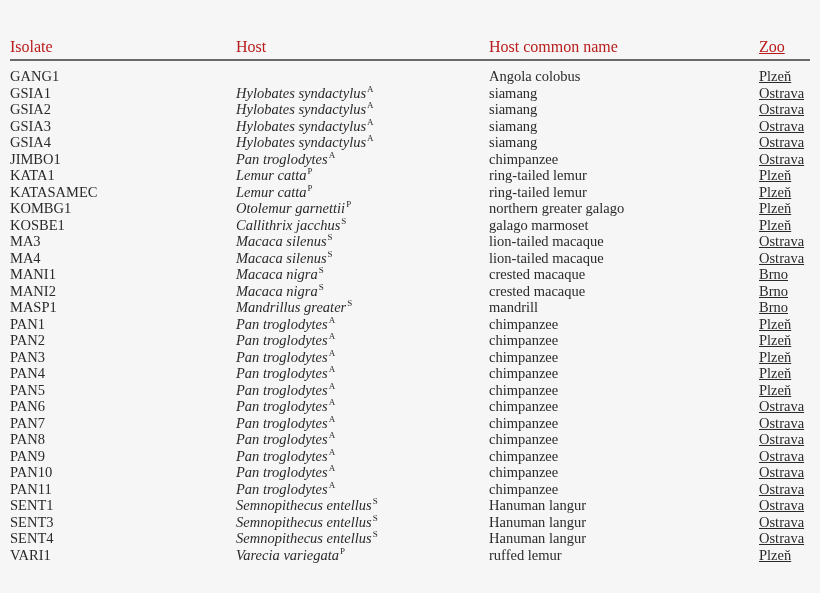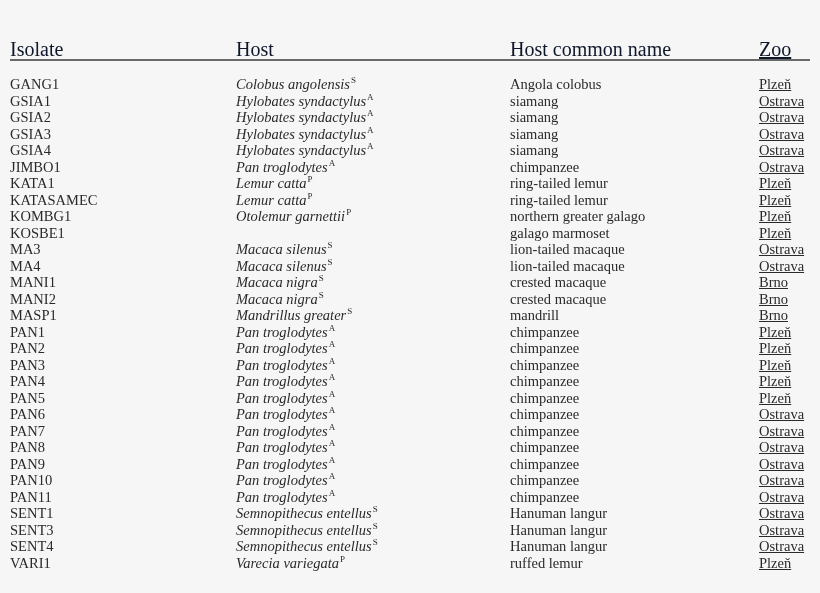--- a/index.html
+++ b/index.html
@@ -17,52 +17,51 @@
     }
     .table-wrap {
       position: absolute;
       left: 10px;
       top: 37px;
       width: 800px;
     }
     .header-row {
       position: relative;
       height: 20px;
-      font-size: 20px;
-      color: #0f172a;
+      font-size: 16px;
+      color: #b91c1c;
     }
     .rule {
       position: absolute;
       left: 0;
       top: 22px;
       width: 800px;
       height: 2px;
       background: #6a6a6a;
     }
     .body-rows {
       position: absolute;
       left: 0;
       top: 31px;
       width: 800px;
-      margin-top: 8px;
     }
     .row {
       position: relative;
       height: 16.5px;
       line-height: 16.5px;
       font-size: 14.5px;
     }
     .cell {
       position: absolute;
       top: 0;
       white-space: nowrap;
     }
     .c-isolate { left: 0; }
     .c-host { left: 226px; font-style: italic; }
-    .c-common { left: 500px; }
+    .c-common { left: 479px; }
     .c-zoo { left: 749px; text-decoration: underline; }
     .header-row .cell { top: 1px; }
     sup {
       font-size: 9px;
       font-style: normal;
       vertical-align: 0;
       position: relative;
       top: -6px;
       margin-left: 1px;
     }
@@ -74,21 +73,20 @@
   <div class="header-row">
     <span class="cell c-isolate">Isolate</span>
     <span class="cell c-host" style="font-style:normal">Host</span>
     <span class="cell c-common">Host common name</span>
     <span class="cell c-zoo">Zoo</span>
   </div>
   <div class="rule"></div>
   <div class="body-rows" id="rows">
       <div class="row">
         <span class="cell c-isolate">GANG1</span>
-        <span class="cell c-host"><span>Colobus angolensis</span><sup>S</sup></span>
         <span class="cell c-common">Angola colobus</span>
         <span class="cell c-zoo">Plzeň</span>
       </div>
       <div class="row">
         <span class="cell c-isolate">GSIA1</span>
         <span class="cell c-host"><span>Hylobates syndactylus</span><sup>A</sup></span>
         <span class="cell c-common">siamang</span>
         <span class="cell c-zoo">Ostrava</span>
       </div>
       <div class="row">
@@ -128,20 +126,21 @@
         <span class="cell c-zoo">Plzeň</span>
       </div>
       <div class="row">
         <span class="cell c-isolate">KOMBG1</span>
         <span class="cell c-common">northern greater galago</span>
         <span class="cell c-host"><span>Otolemur garnettii</span><sup>P</sup></span>
         <span class="cell c-zoo">Plzeň</span>
       </div>
       <div class="row">
         <span class="cell c-isolate">KOSBE1</span>
+        <span class="cell c-host"><span>Callithrix jacchus</span><sup>S</sup></span>
         <span class="cell c-common">galago marmoset</span>
         <span class="cell c-zoo">Plzeň</span>
       </div>
       <div class="row">
         <span class="cell c-isolate">MA3</span>
         <span class="cell c-host"><span>Macaca silenus</span><sup>S</sup></span>
         <span class="cell c-common">lion-tailed macaque</span>
         <span class="cell c-zoo">Ostrava</span>
       </div>
       <div class="row">

